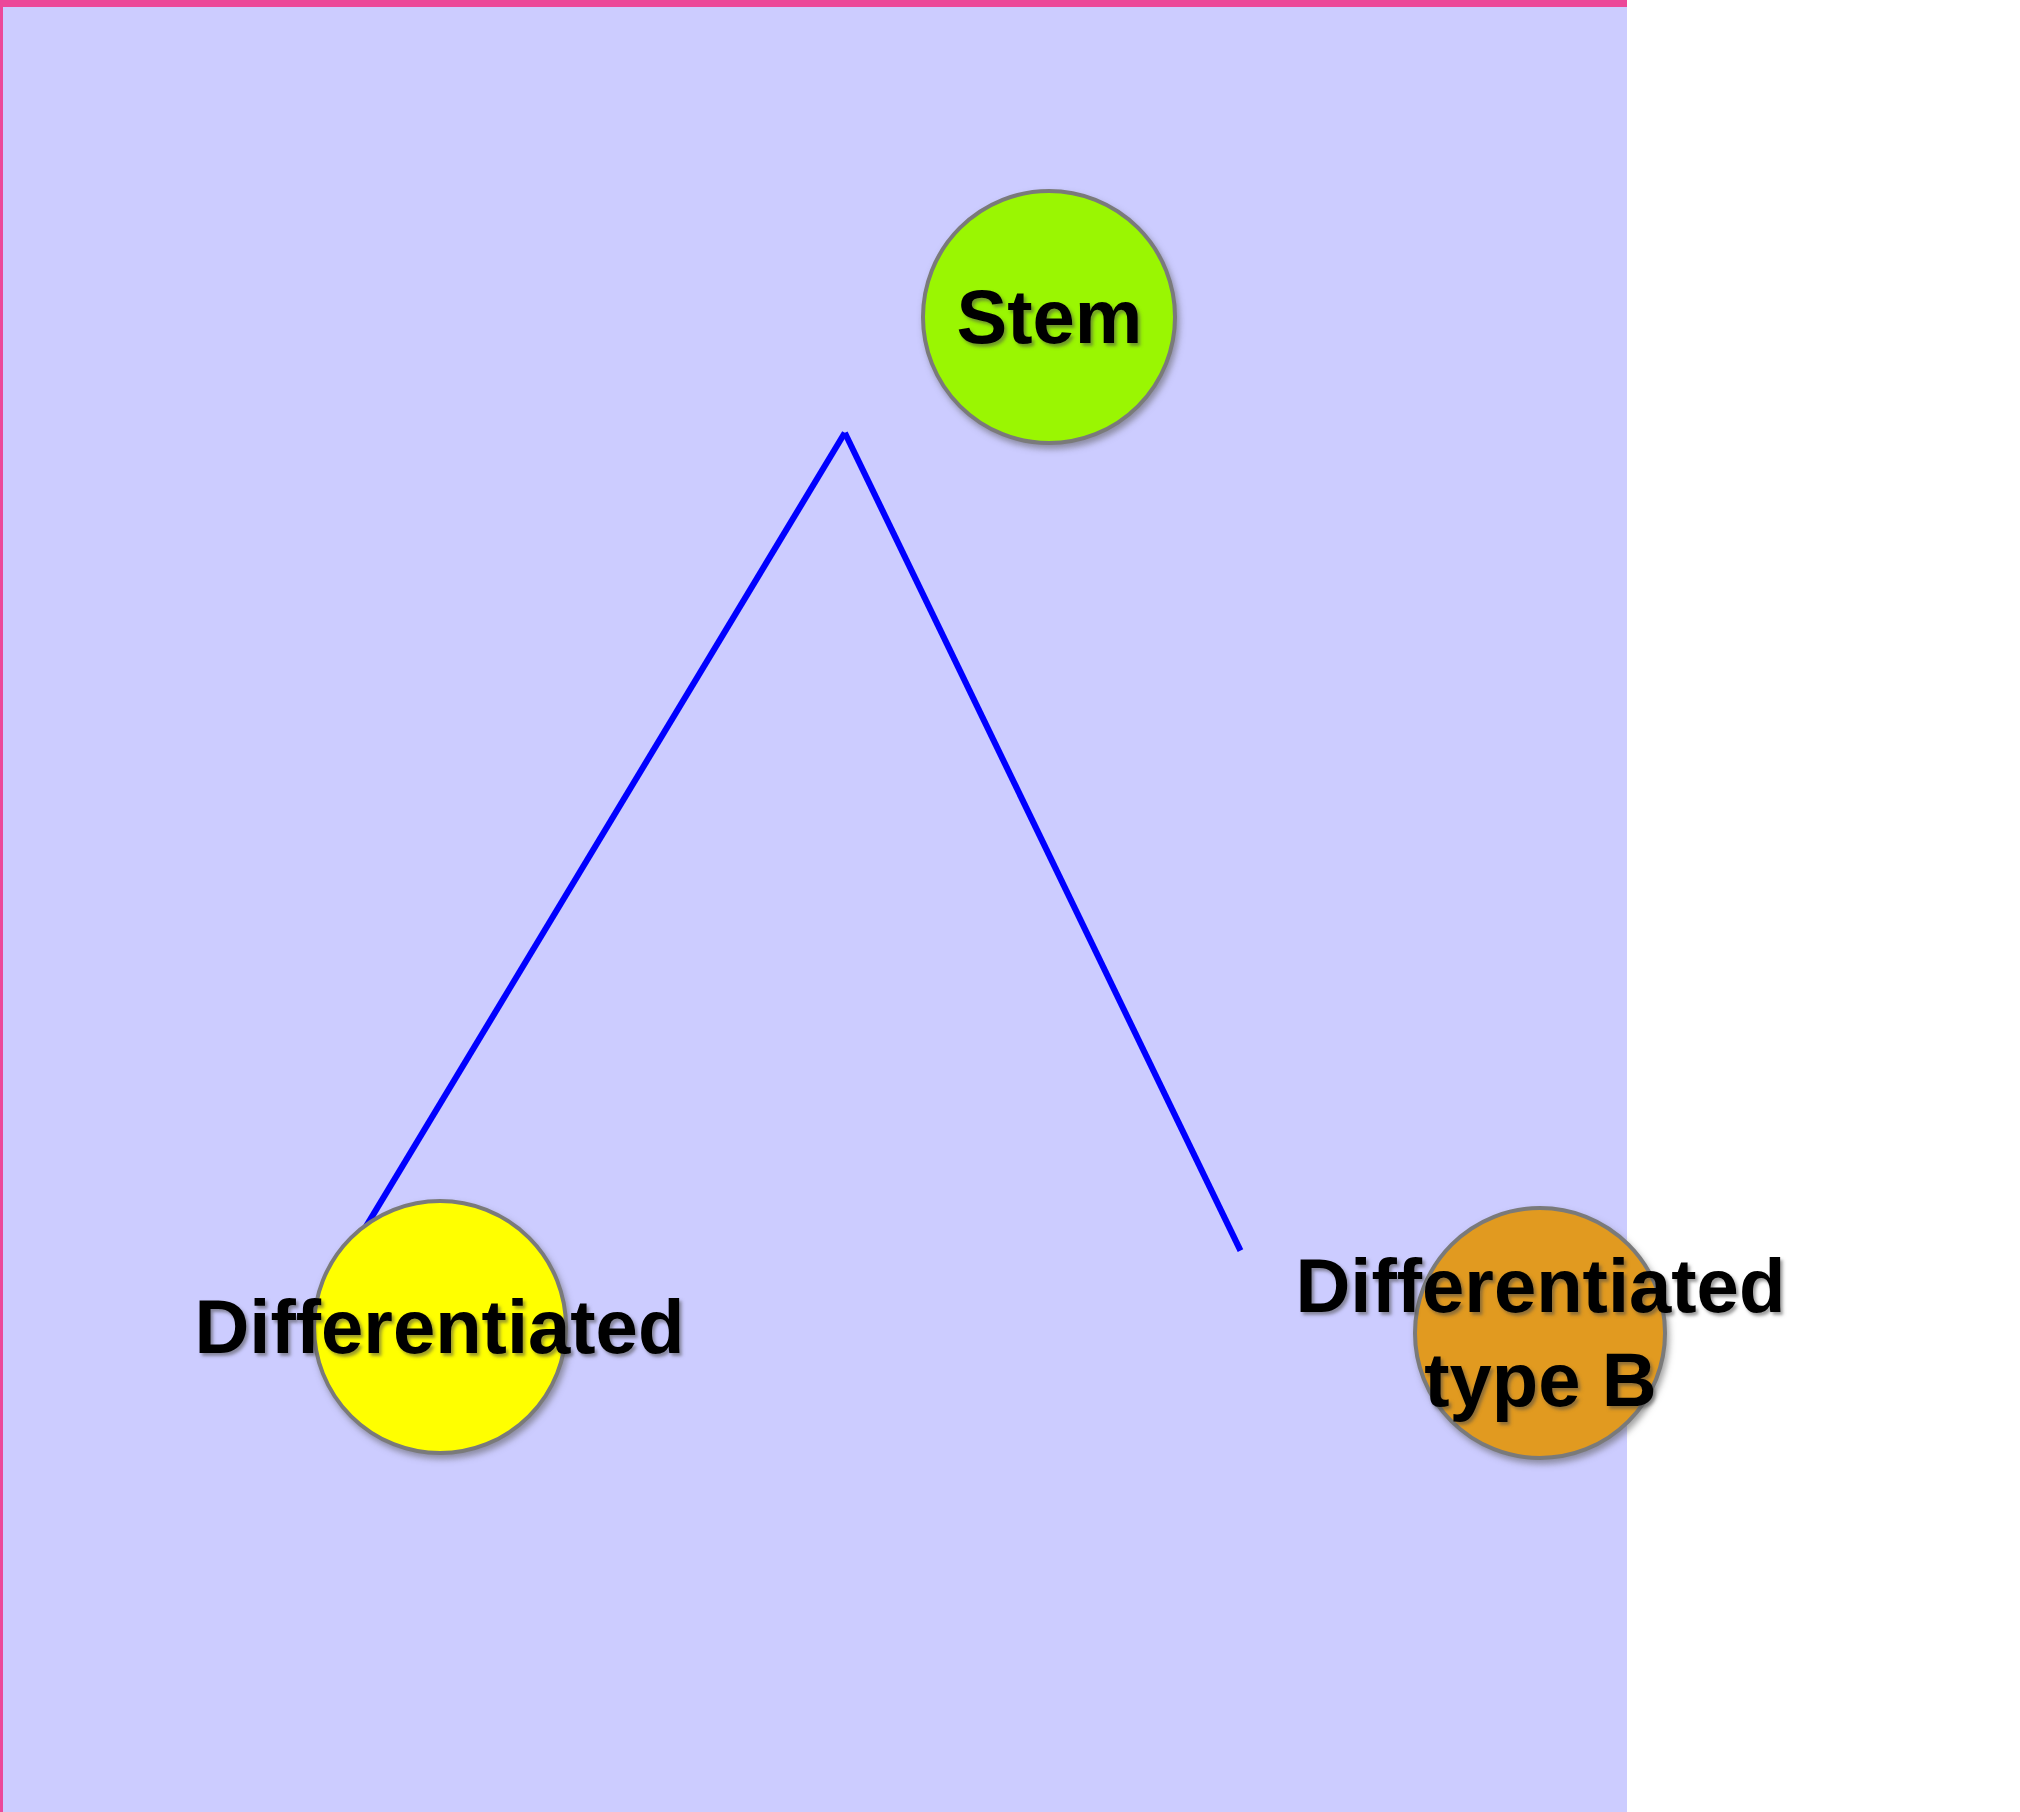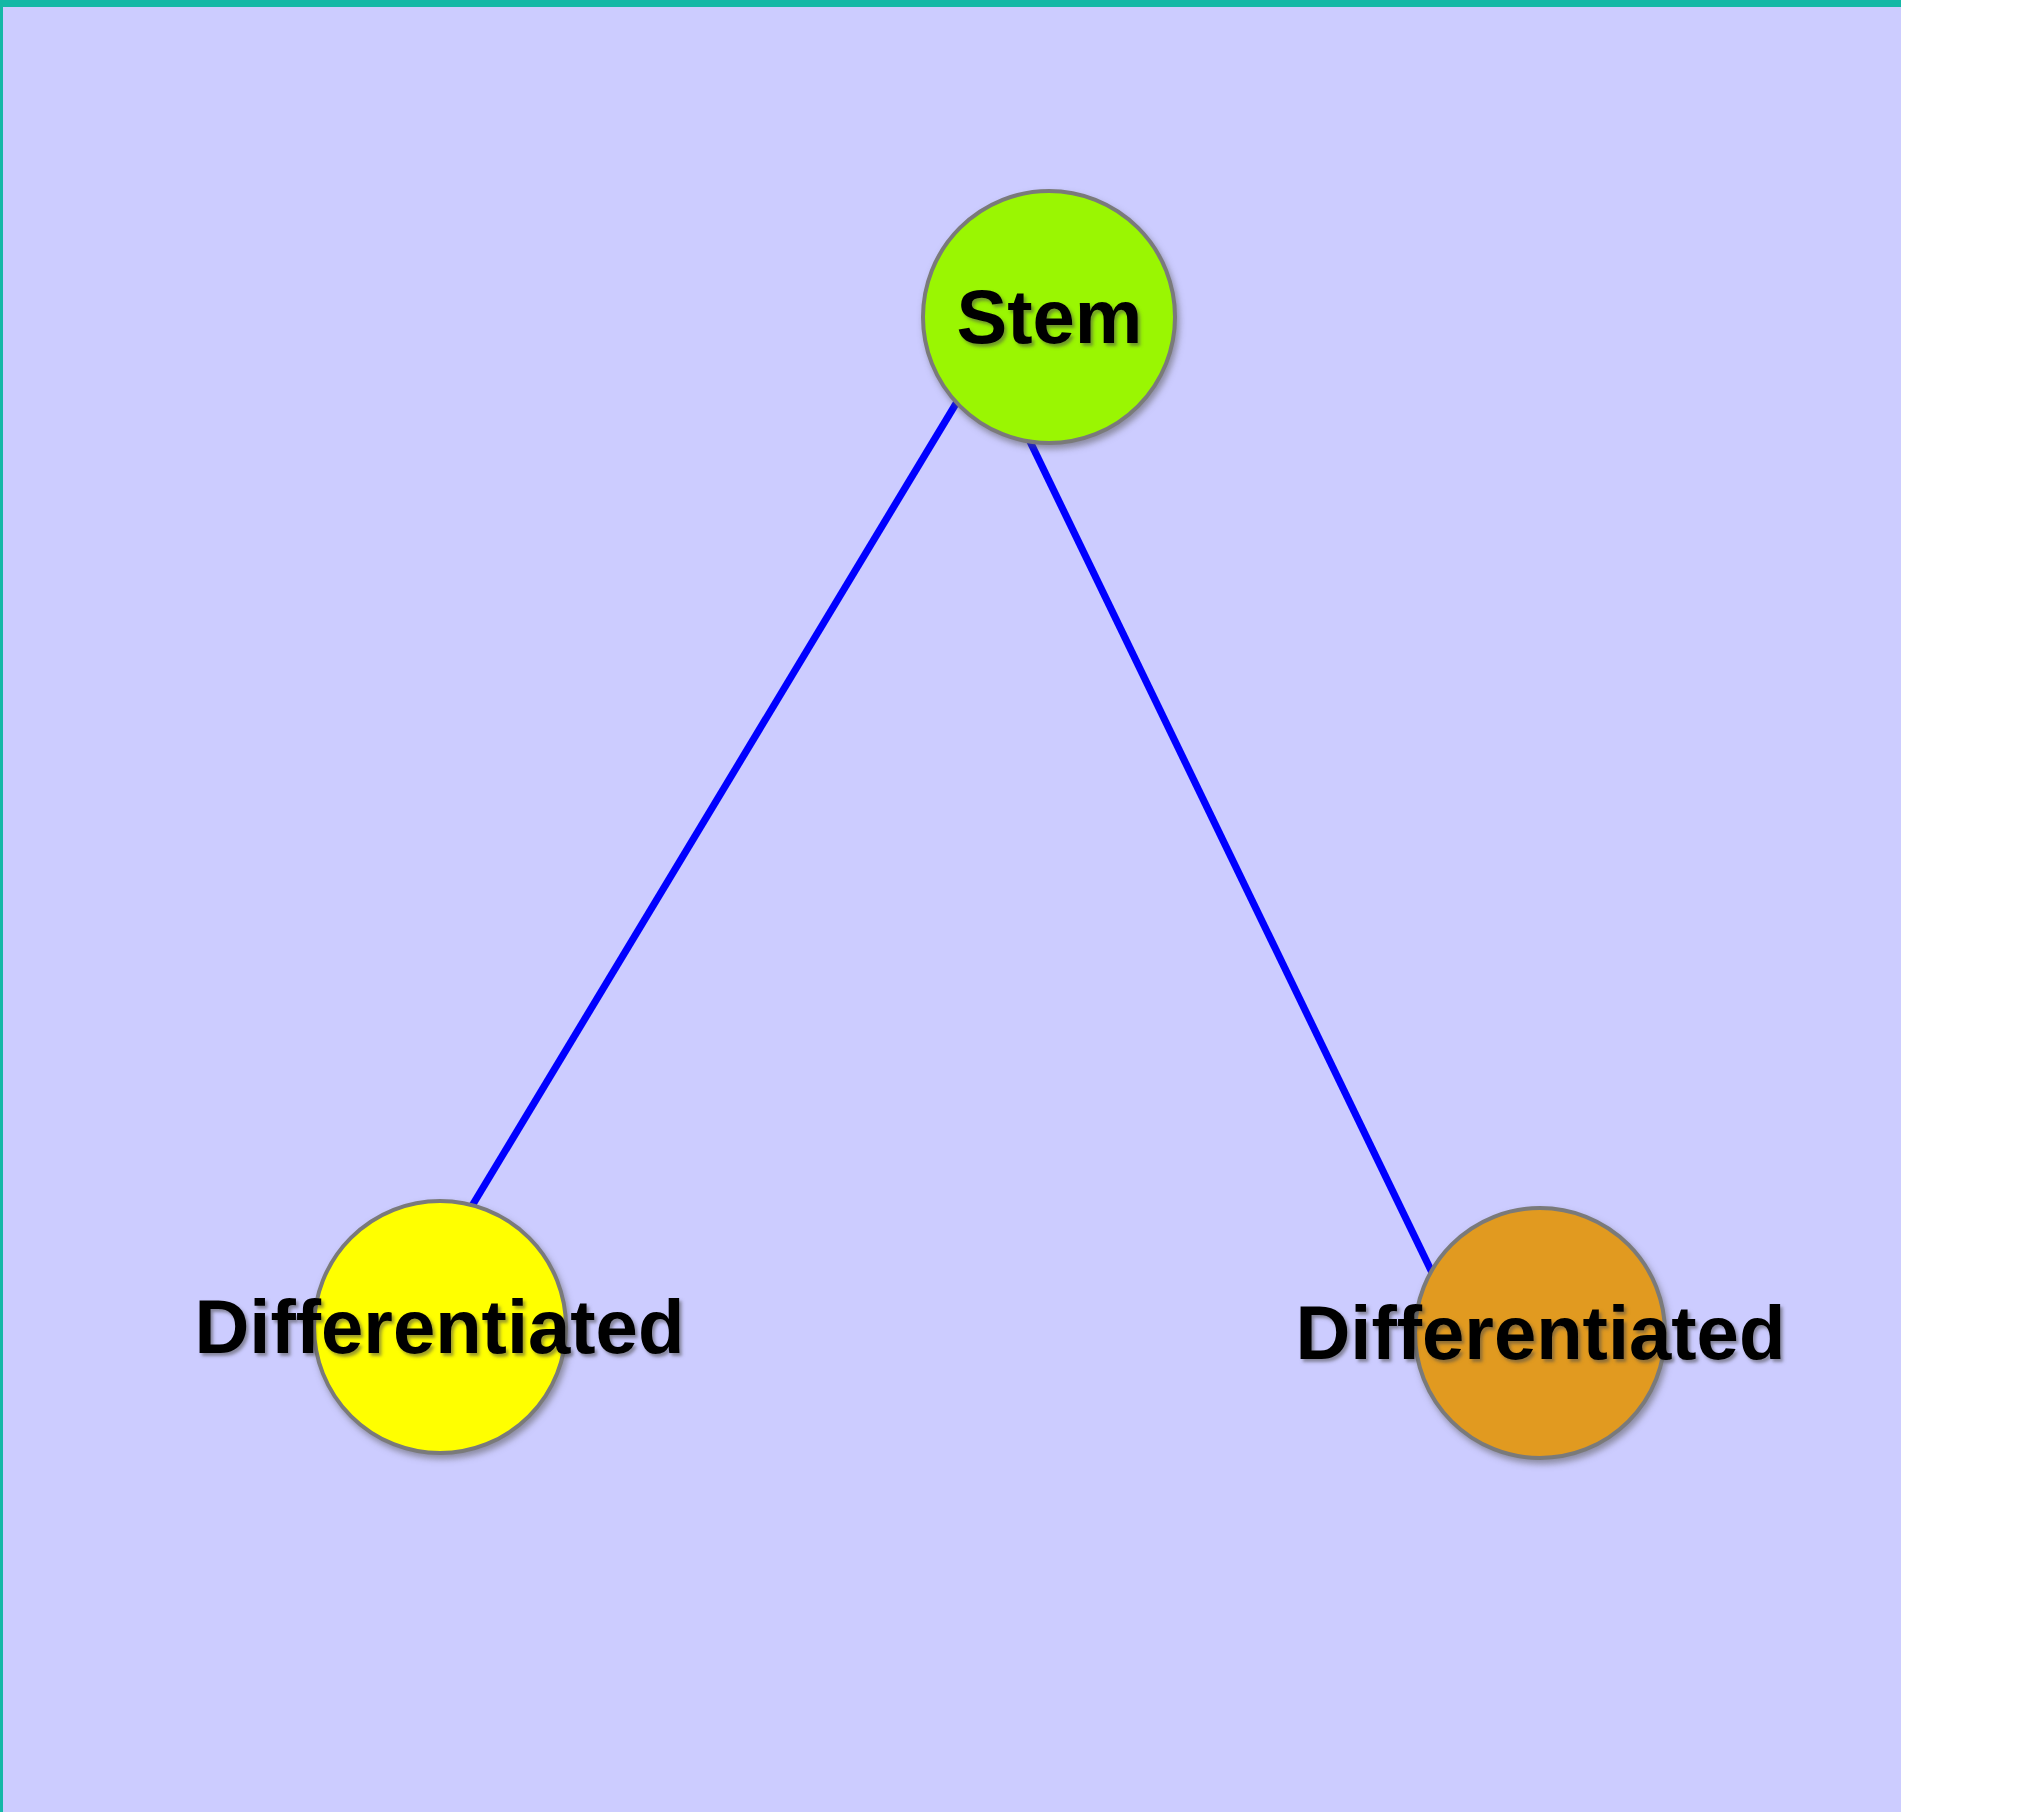--- a/index.html
+++ b/index.html
@@ -8,23 +8,23 @@
   }
   body {
     width: 2021px;
     height: 1812px;
     background: #ffffff;
     font-family: "Liberation Sans", sans-serif;
     overflow: hidden;
   }
   .page {
     position: relative;
-    width: 1901px;
+    width: 1627px;
     height: 1812px;
-    background: #14b8a6;
+    background: #ec4899;
   }
   .plot {
     position: absolute;
     top: 6.8px;
     left: 3.4px;
     right: 0;
     bottom: 0;
   }
   .edge-layer {
     position: absolute;
@@ -78,17 +78,18 @@
       </div>
     <div class="label-layer">
         <div class="node-label" style="left: 1046px; top: 310px; color: rgb(0, 0, 0);">
           <span class="line">Stem</span>
         </div>
         <div class="node-label" style="left: 436px; top: 1320px; color: rgb(0, 0, 0);">
           <span class="line">Differentiated</span>
         </div>
         <div class="node-label" style="left: 1537px; top: 1326px; color: rgb(0, 0, 0);">
           <span class="line">Differentiated</span>
+          <span class="line">type B</span>
         </div>
       </div>
   </div>
 </div>
 
 
 </body></html>

